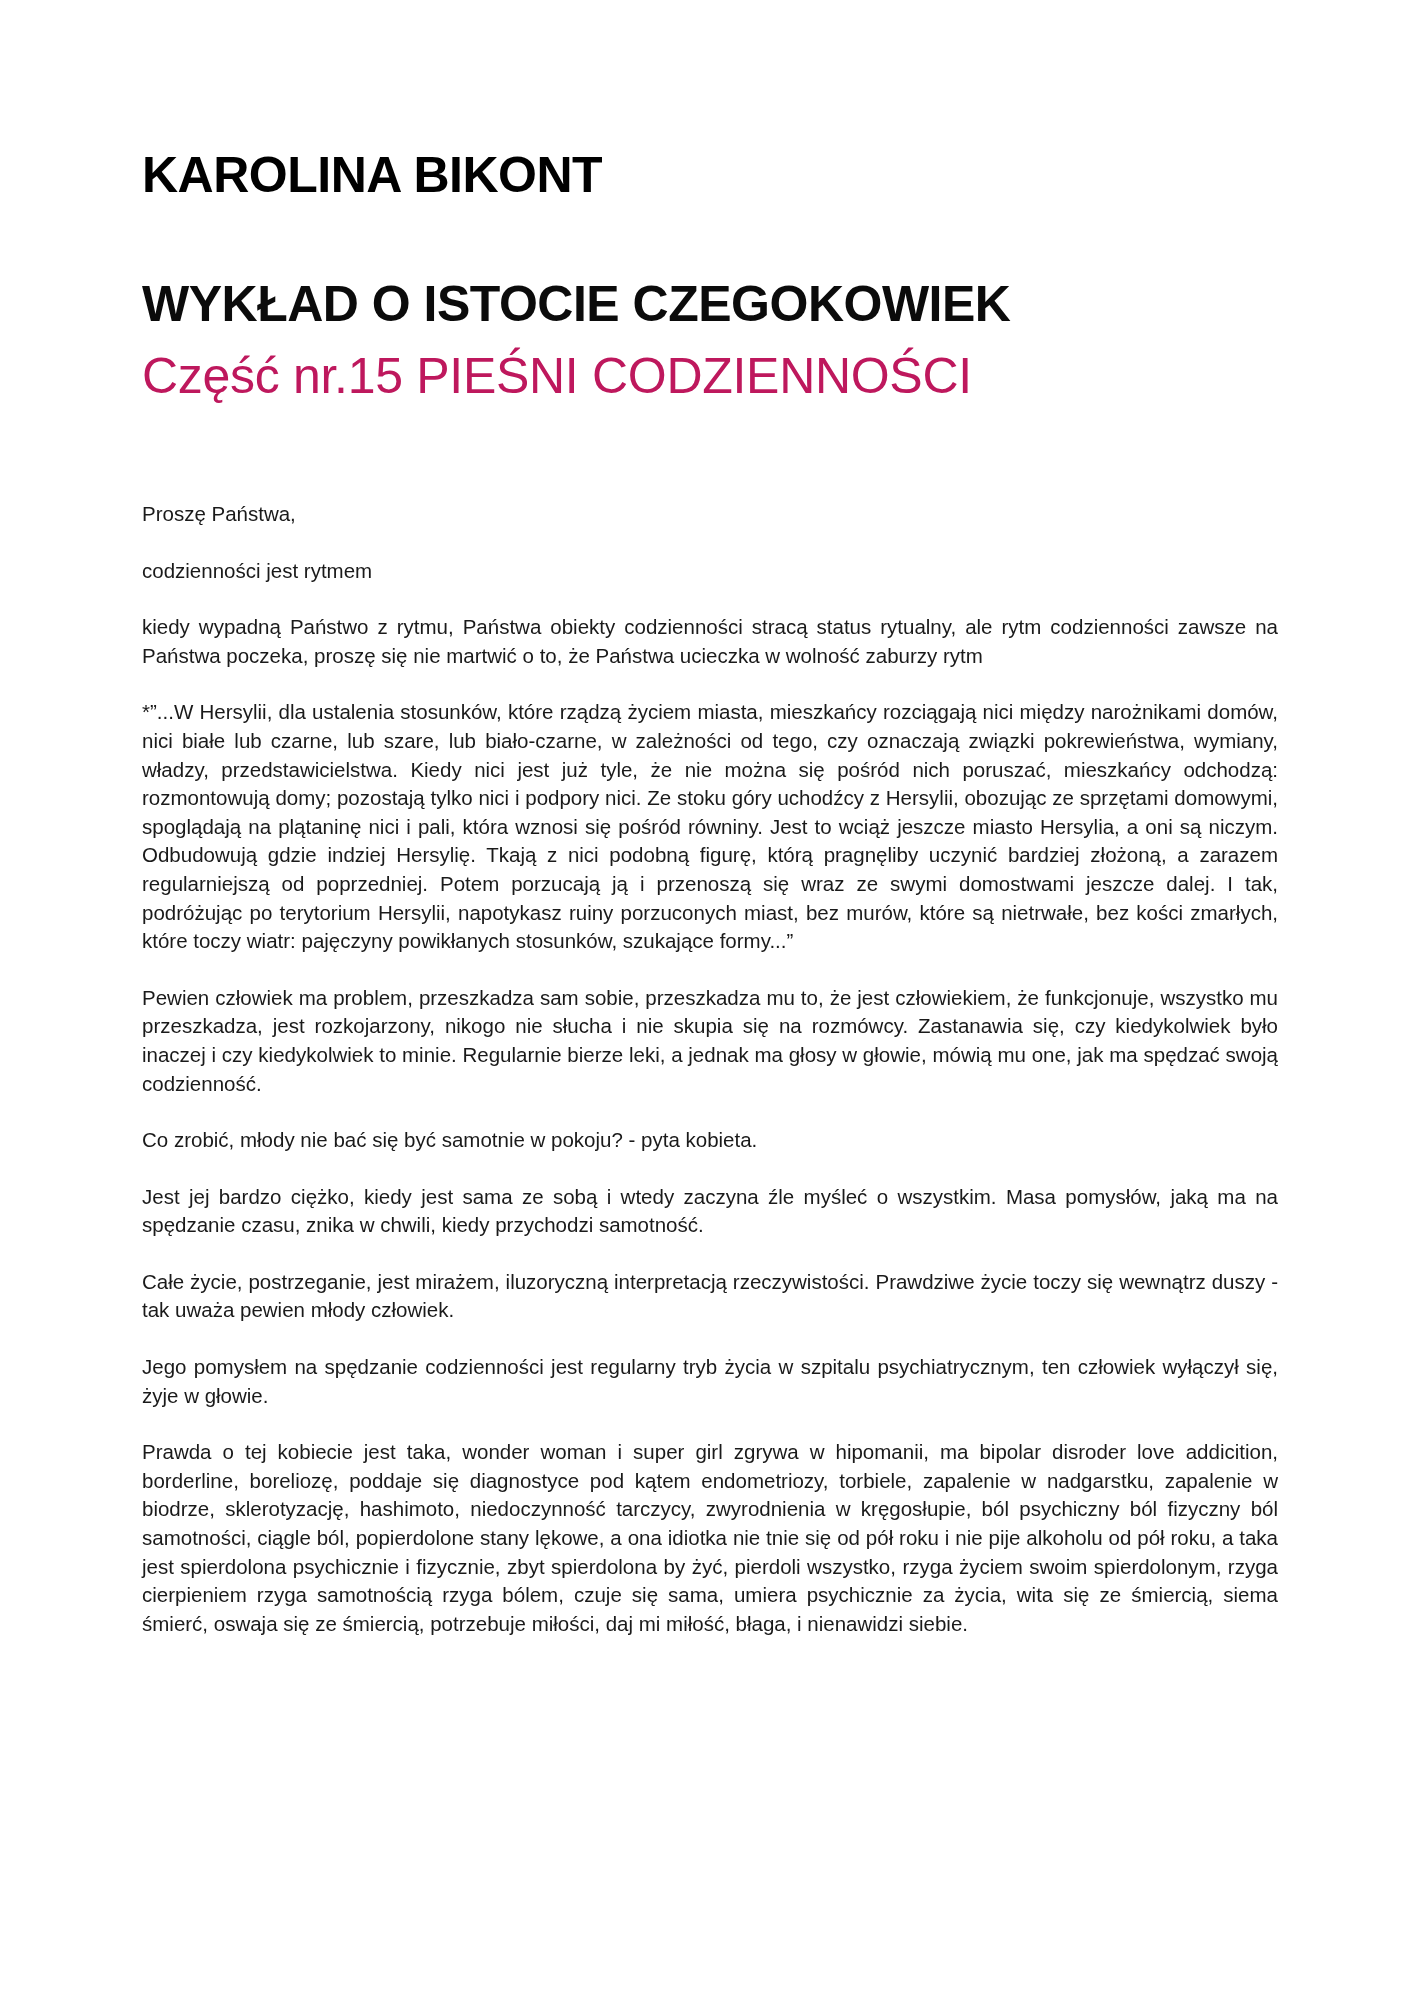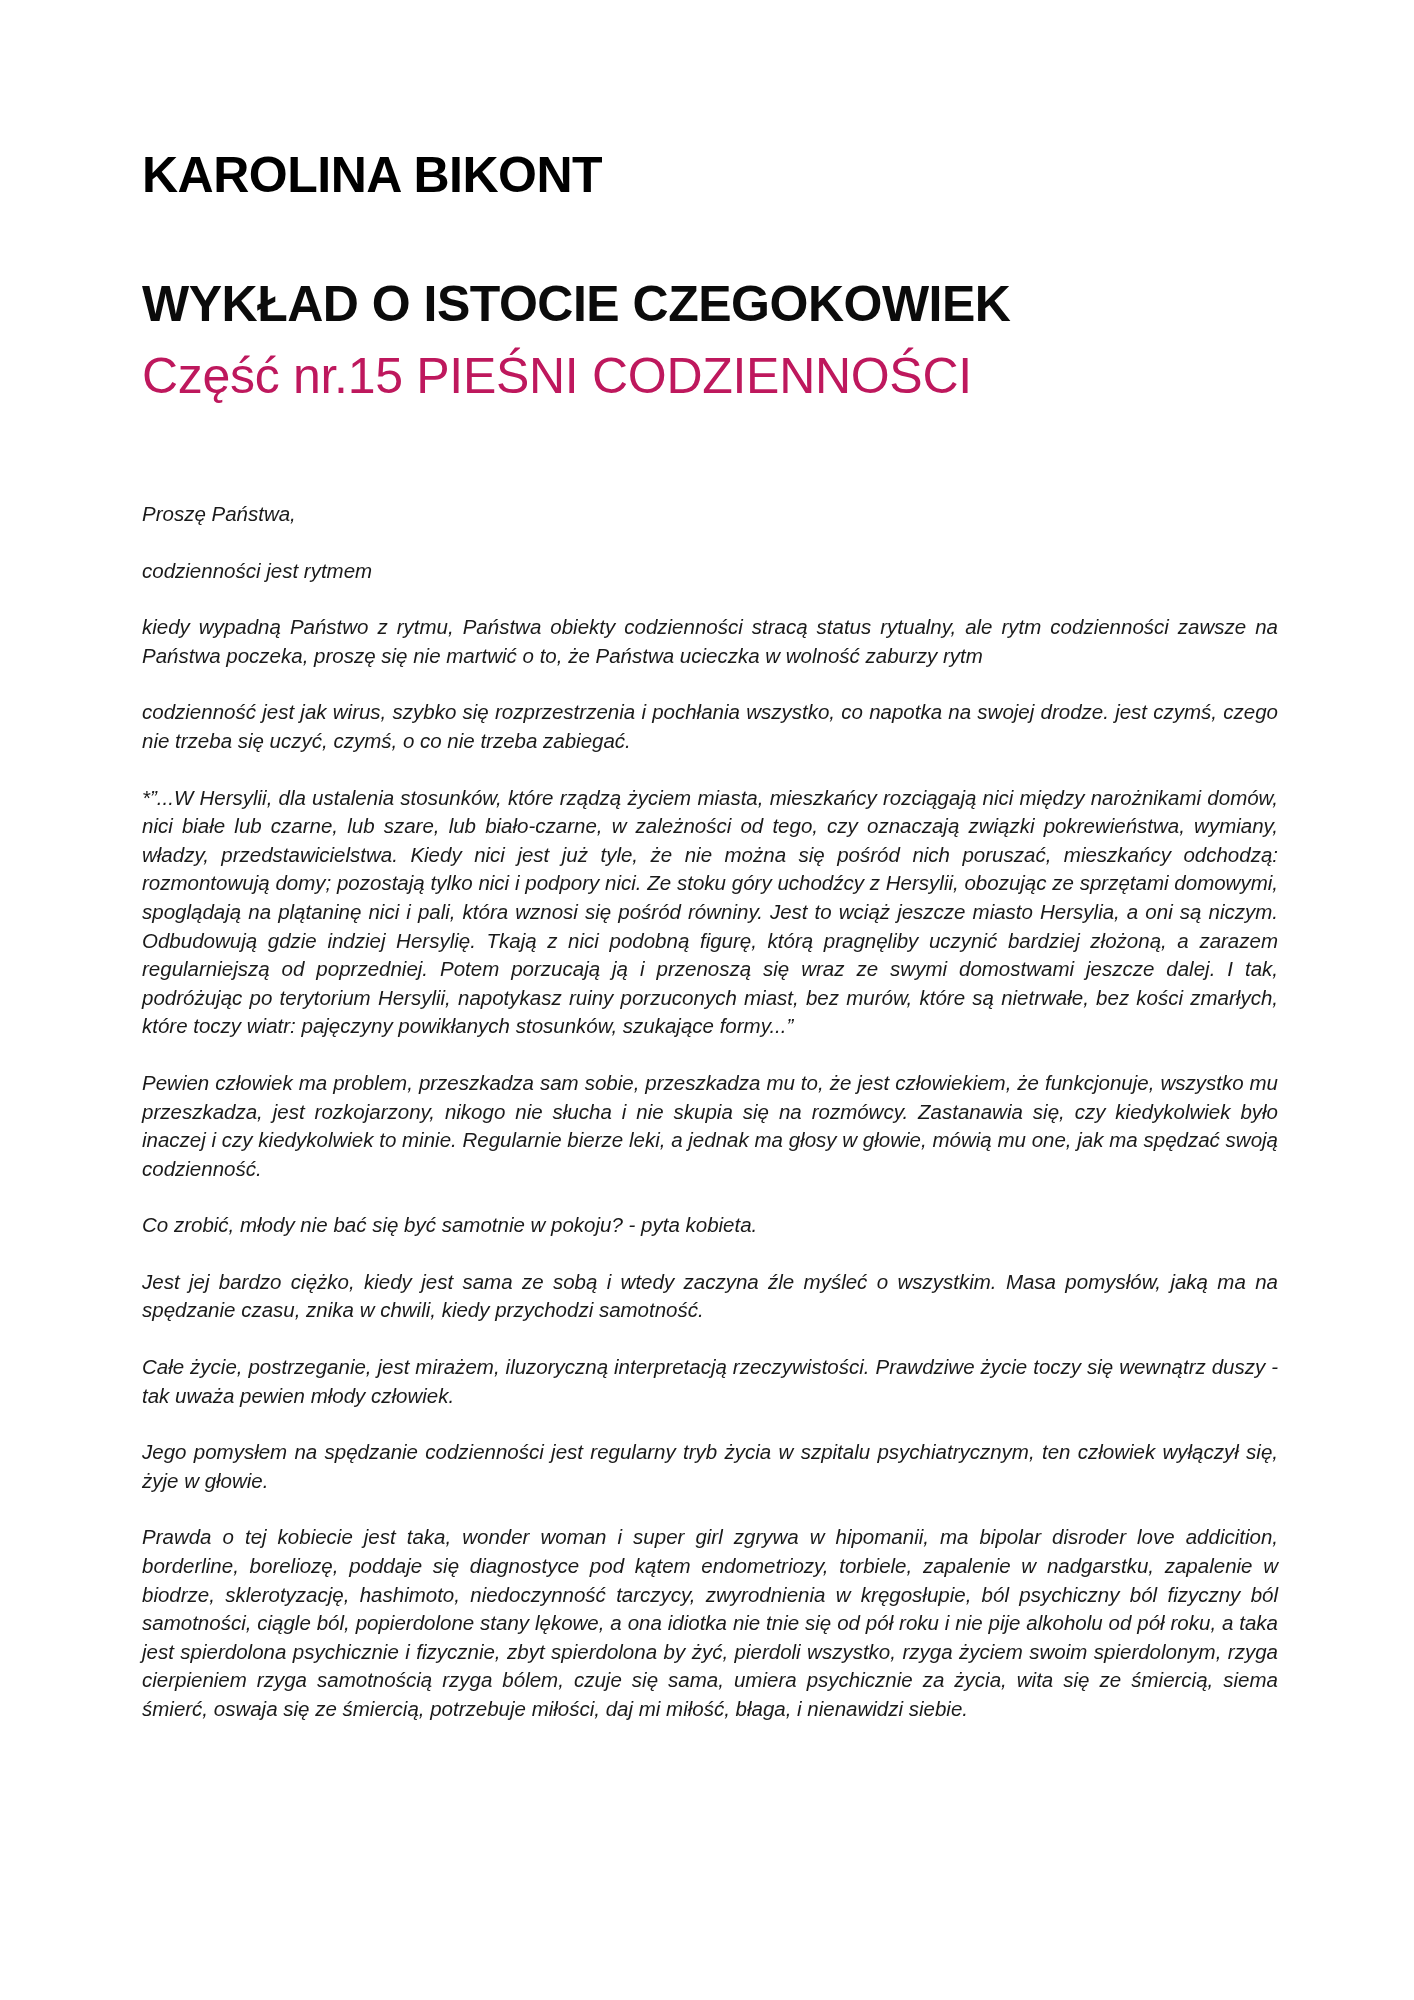--- a/index.html
+++ b/index.html
@@ -66,36 +66,34 @@
       left: 0;
       width: 1136px;
     }
     .para {
       margin: 0 0 28px 0;
       font-family: "Liberation Sans", "DejaVu Sans", sans-serif;
       font-size: 20.5px;
       line-height: 28.6px;
       text-align: justify;
       color: #1a1a1a;
-      font-style: italic;
     }
   </style>
 </head>
 <body>
 
 <div class="page">
   <h1 class="author">KAROLINA BIKONT</h1>
   <h2 class="title">WYKŁAD O ISTOCIE CZEGOKOWIEK</h2>
   <h3 class="subtitle">Część nr.15 PIEŚNI CODZIENNOŚCI</h3>
 
   <div class="body">
     <p class="para">Proszę Państwa,</p>
     <p class="para">codzienności jest rytmem</p>
     <p class="para">kiedy wypadną Państwo z rytmu, Państwa obiekty codzienności stracą status rytualny, ale rytm codzienności zawsze na Państwa poczeka, proszę się nie martwić o to, że Państwa ucieczka w wolność zaburzy rytm</p>
-    <p class="para">codzienność jest jak wirus, szybko się rozprzestrzenia i pochłania wszystko, co napotka na swojej drodze. jest czymś, czego nie trzeba się uczyć, czymś, o co nie trzeba zabiegać.</p>
     <p class="para">*”...W Hersylii, dla ustalenia stosunków, które rządzą życiem miasta, mieszkańcy rozciągają nici między narożnikami domów, nici białe lub czarne, lub szare, lub biało-czarne, w zależności od tego, czy oznaczają związki pokrewieństwa, wymiany, władzy, przedstawicielstwa. Kiedy nici jest już tyle, że nie można się pośród nich poruszać, mieszkańcy odchodzą: rozmontowują domy; pozostają tylko nici i podpory nici. Ze stoku góry uchodźcy z Hersylii, obozując ze sprzętami domowymi, spoglądają na plątaninę nici i pali, która wznosi się pośród równiny. Jest to wciąż jeszcze miasto Hersylia, a oni są niczym. Odbudowują gdzie indziej Hersylię. Tkają z nici podobną figurę, którą pragnęliby uczynić bardziej złożoną, a zarazem regularniejszą od poprzedniej. Potem porzucają ją i przenoszą się wraz ze swymi domostwami jeszcze dalej. I tak, podróżując po terytorium Hersylii, napotykasz ruiny porzuconych miast, bez murów, które są nietrwałe, bez kości zmarłych, które toczy wiatr: pajęczyny powikłanych stosunków, szukające formy...”</p>
     <p class="para">Pewien człowiek ma problem, przeszkadza sam sobie, przeszkadza mu to, że jest człowiekiem, że funkcjonuje, wszystko mu przeszkadza, jest rozkojarzony, nikogo nie słucha i nie skupia się na rozmówcy. Zastanawia się, czy kiedykolwiek było inaczej i czy kiedykolwiek to minie. Regularnie bierze leki, a jednak ma głosy w głowie, mówią mu one, jak ma spędzać swoją codzienność.</p>
     <p class="para">Co zrobić, młody nie bać się być samotnie w pokoju? - pyta kobieta.</p>
     <p class="para">Jest jej bardzo ciężko, kiedy jest sama ze sobą i wtedy zaczyna źle myśleć o wszystkim. Masa pomysłów, jaką ma na spędzanie czasu, znika w chwili, kiedy przychodzi samotność.</p>
     <p class="para">Całe życie, postrzeganie, jest mirażem, iluzoryczną interpretacją rzeczywistości. Prawdziwe życie toczy się wewnątrz duszy - tak uważa pewien młody człowiek.</p>
     <p class="para">Jego pomysłem na spędzanie codzienności jest regularny tryb życia w szpitalu psychiatrycznym, ten człowiek wyłączył się, żyje w głowie.</p>
     <p class="para">Prawda o tej kobiecie jest taka, wonder woman i super girl zgrywa w hipomanii, ma bipolar disroder love addicition, borderline, boreliozę, poddaje się diagnostyce pod kątem endometriozy, torbiele, zapalenie w nadgarstku, zapalenie w biodrze, sklerotyzację, hashimoto, niedoczynność tarczycy, zwyrodnienia w kręgosłupie, ból psychiczny ból fizyczny ból samotności, ciągle ból, popierdolone stany lękowe, a ona idiotka nie tnie się od pół roku i nie pije alkoholu od pół roku, a taka jest spierdolona psychicznie i fizycznie, zbyt spierdolona by żyć, pierdoli wszystko, rzyga życiem swoim spierdolonym, rzyga cierpieniem rzyga samotnością rzyga bólem, czuje się sama, umiera psychicznie za życia, wita się ze śmiercią, siema śmierć, oswaja się ze śmiercią, potrzebuje miłości, daj mi miłość, błaga, i nienawidzi siebie.</p>
   </div>
 </div>
 

